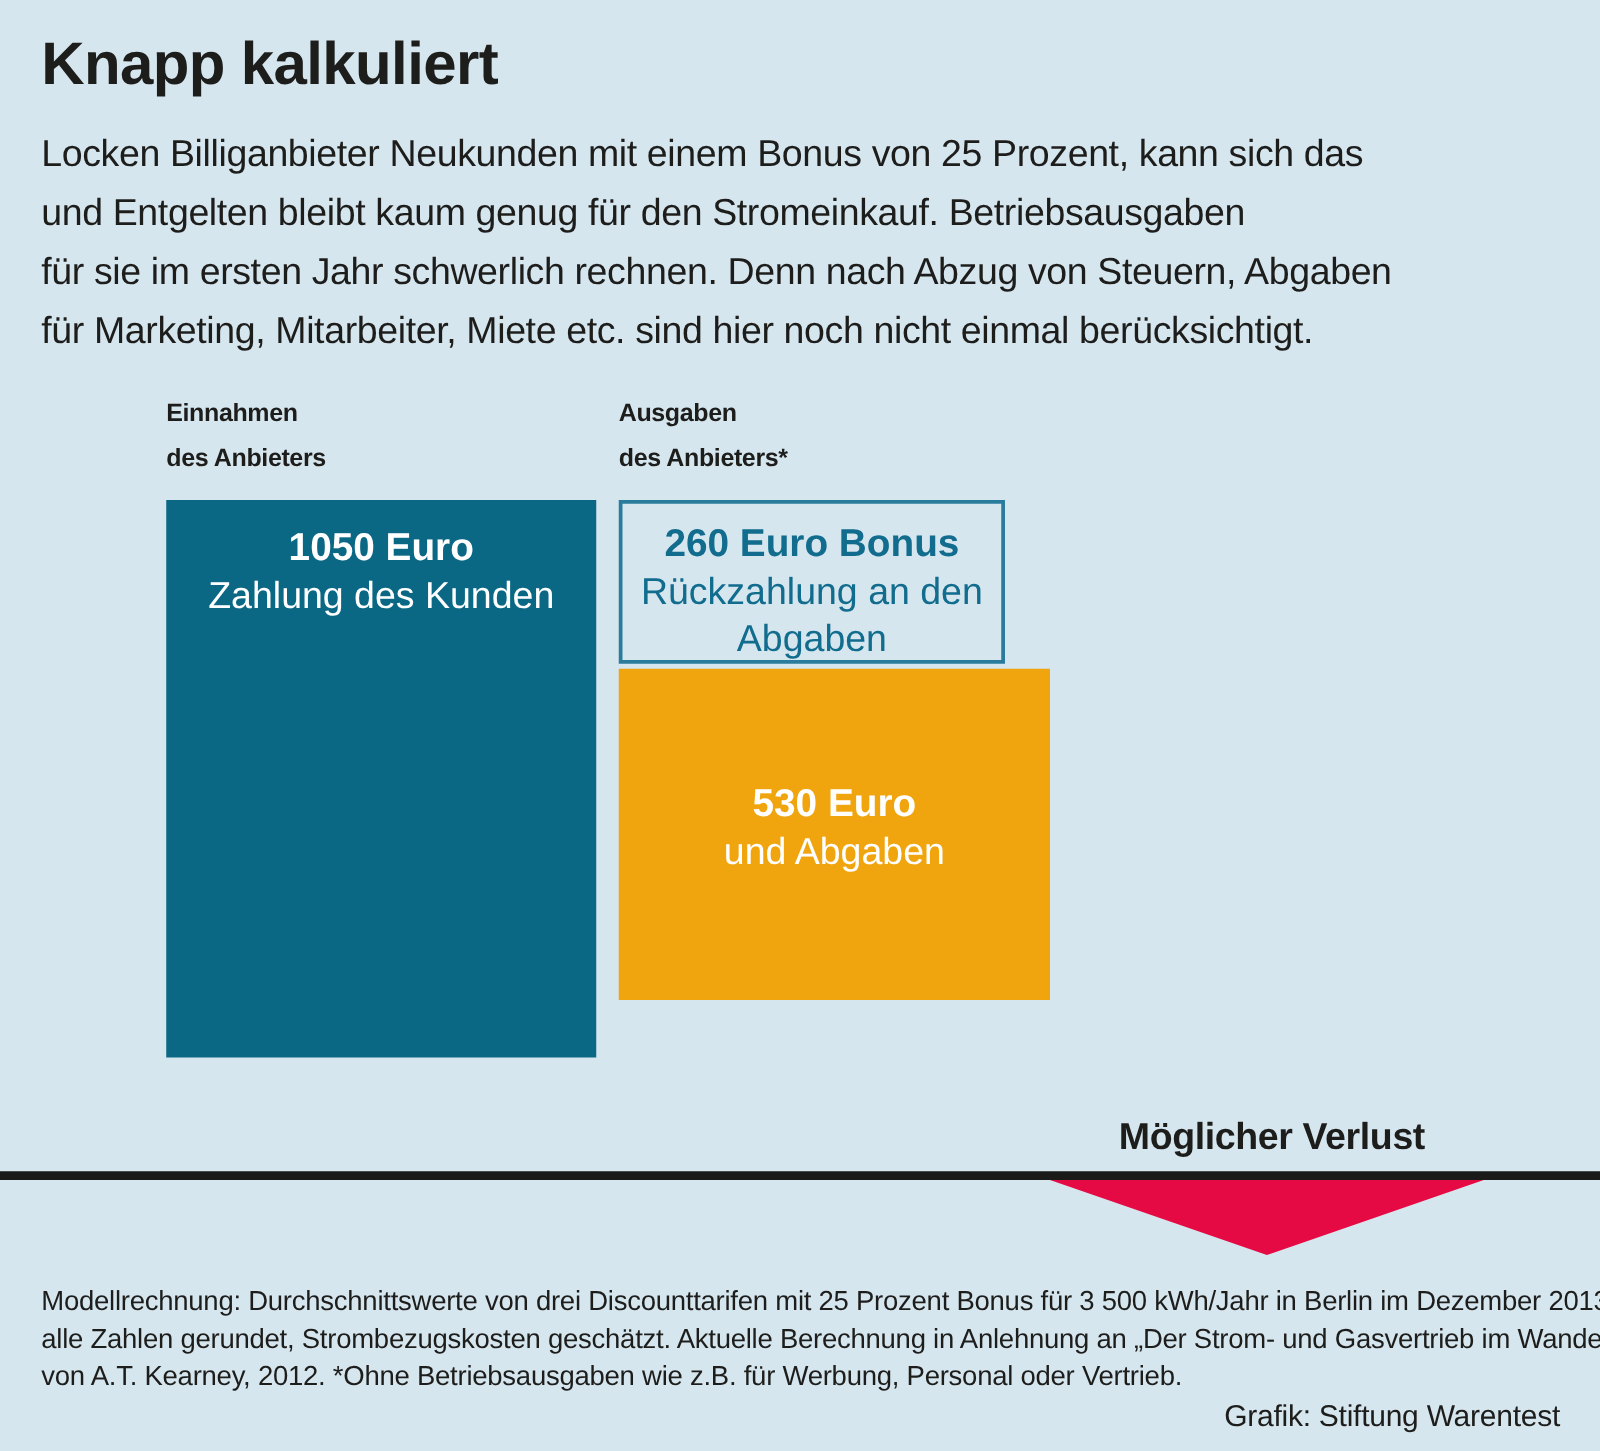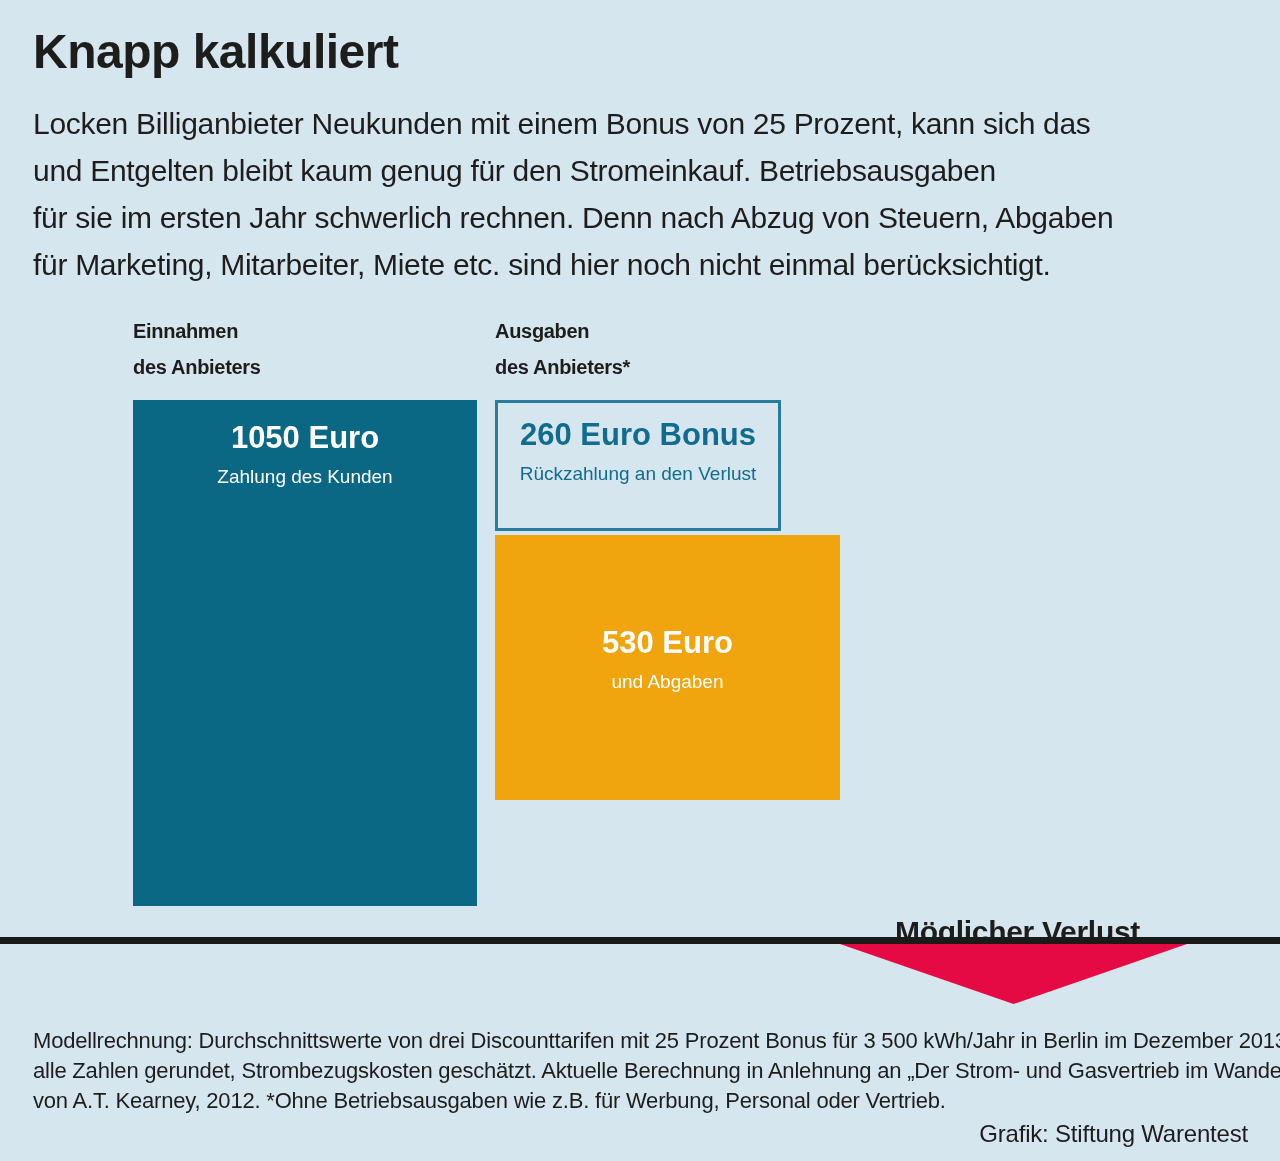--- a/index.html
+++ b/index.html
@@ -38,34 +38,34 @@
     font-weight: 700;
     line-height: 36px;
     letter-spacing: -0.3px;
   }
   .col-header.left  { left: 133px; width: 344px; }
   .col-header.right { left: 495px; width: 345px; }
 
   .income-bar {
     position: absolute;
     left: 133px; top: 400px;
-    width: 344px; height: 506px;
+    width: 344px; height: 446px;
     background: var(--income-bar, #0a6885);
     text-align: center;
     padding-top: 18px;
     box-sizing: border-box;
     color: #ffffff;
   }
   .seg-value { font-size: 31px; font-weight: 700; line-height: 40px; }
-  .seg-label { font-size: 19px; line-height: 38px; }
+  .seg-label { font-size: 30px; line-height: 38px; }
 
   .bonus-seg {
     position: absolute;
     left: 495px; top: 400px;
-    width: 286px; height: 131px;
+    width: 309px; height: 131px;
     box-sizing: border-box;
     border: 3px solid var(--bonus-border, #2a7c9c);
     background: var(--background, #d6e6ef);
     text-align: center;
     padding: 12px 10px 0 10px;
     color: var(--bonus-text, #116c8d);
   }
   .taxes-seg {
     position: absolute;
     left: 495px; top: 535px;
@@ -106,21 +106,20 @@
     z-index: 1;
   }
   .loss-label {
     position: absolute;
     left: 845px; top: 893px;
     width: 345px;
     text-align: center;
     font-size: 30px;
     font-weight: 700;
     letter-spacing: -0.3px;
-    margin-top: 22px;
   }
   .loss-arrow {
     position: absolute;
     left: 840px; top: 944px;
     z-index: 1;
   }
   .footnote {
     position: absolute;
     left: 33px; top: 1026px;
     font-size: 22px;
@@ -159,21 +158,21 @@
     <div>des Anbieters*</div>
   </div>
 
   <div class="income-bar">
     <div class="seg-value">1050 Euro</div>
     <div class="seg-label">Zahlung des Kunden</div>
   </div>
 
   <div class="bonus-seg">
     <div class="seg-value">260 Euro Bonus</div>
-    <div class="seg-label">Rückzahlung an den Verlust</div>
+    <div class="seg-label">Rückzahlung an den Abgaben</div>
   </div>
 
   <div class="taxes-seg">
     <div class="seg-value">530 Euro</div>
     <div class="seg-label">und Abgaben</div>
   </div>
 
 
 
   <div class="baseline"></div>

